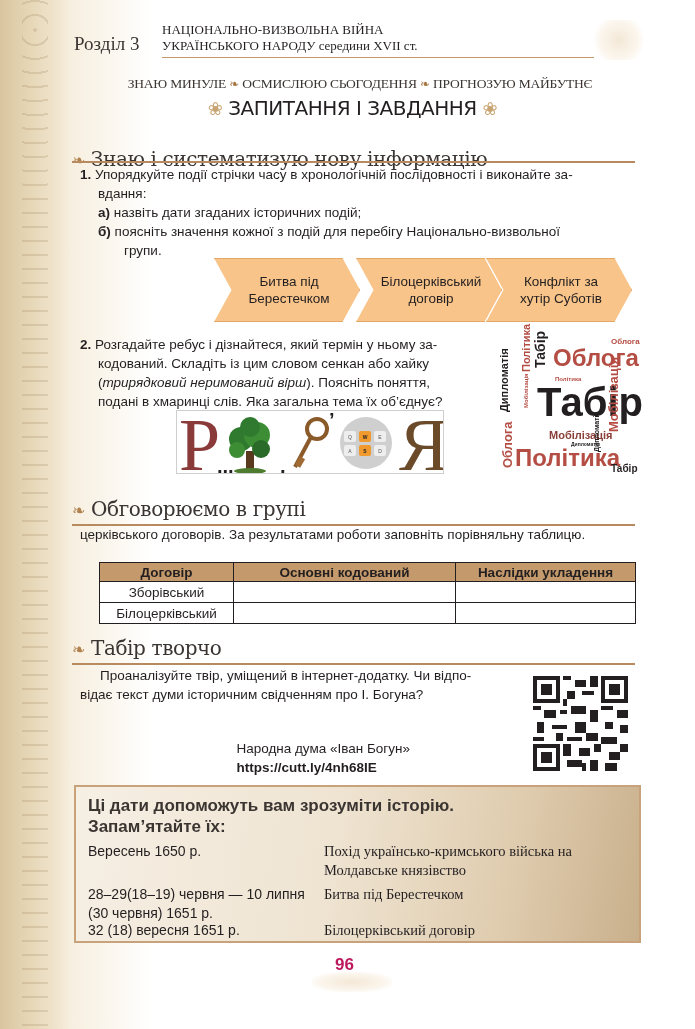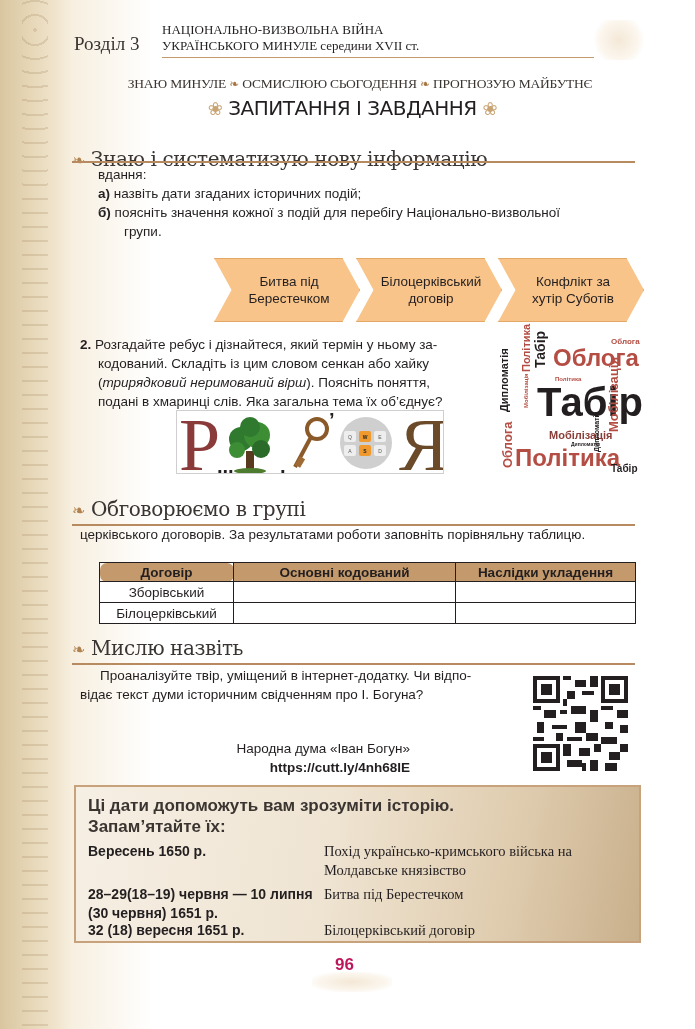--- a/index.html
+++ b/index.html
@@ -76,47 +76,47 @@
   .rot { transform: rotate(-90deg); transform-origin: left top; }
 
   
   .tbl { position: absolute; left: 99px; top: 562px; width: 537px; border-collapse: collapse; font-size: 13.5px; }
   .tbl th { background: #c49a6c; border: 1.5px solid #231f20; font-weight: bold; height: 19px; font-size: 13.5px; }
   .tbl td { border: 1.5px solid #231f20; height: 21px; text-align: center; background: #fff; }
 
   
   .qr { position: absolute; left: 533px; top: 676px; width: 95px; height: 95px; background: #fff; }
 
-  .qr-caption { position: absolute; right: 172px; top: 739px; text-align: right; font-size: 13.5px; line-height: 19px; }
+  .qr-caption { position: absolute; right: 172px; top: 739px; text-align: left; font-size: 13.5px; line-height: 19px; }
   .qr-caption .url { font-weight: bold; }
 
   
   .dates-box { position: absolute; left: 74px; top: 785px; width: 567px; height: 158px; border: 2px solid #c8a27a;
     background: linear-gradient(100deg, #f6efe4 0%, #efe4d2 45%, #e0cdb0 75%, #c9b08c 100%); }
   .dates-title { position: absolute; left: 12px; top: 8px; font-weight: bold; font-size: 17px; line-height: 21px; color: #3b3532; }
   .dates-row { position: absolute; left: 12px; font-size: 14px; }
-  .dates-row .d { position: absolute; left: 0; width: 230px; font-weight: bold; line-height: 19px; color: #231f20; }
+  .dates-row .d { position: absolute; left: 0; width: 230px; font-weight: normal; line-height: 19px; color: #231f20; }
   .dates-row .e { position: absolute; left: 236px; width: 300px; font-family: "Liberation Serif", serif; font-size: 14.5px; line-height: 19px; color: #231f20; }
 
   .page-num { position: absolute; left: 335px; top: 955px; font-size: 17px; font-weight: bold; color: #be185d; }
   .page-orn { position: absolute; left: 312px; top: 972px; width: 80px; height: 20px;
     background: radial-gradient(ellipse, #f4e8d6 0%, #fbf6ee 60%, transparent 80%); }
 </style>
 </head>
 <body>
 
 <div class="left-ornament"></div>
 <div class="page-fade"></div>
 
 <div class="content">
 
   <div class="chapter">Розділ 3</div>
   <div class="chapter-title">
     <div>НАЦІОНАЛЬНО-ВИЗВОЛЬНА ВІЙНА</div>
-    <div><span>УКРАЇНСЬКОГО МИНУЛЕ</span> <span class="small">середини XVII ст.</span></div>
+    <div><span>УКРАЇНСЬКОГО НАРОДУ</span> <span class="small">середини XVII ст.</span></div>
   </div>
   <div class="header-rule"></div>
   <div class="header-deco"></div>
 
   <div class="motto">
     <span>ЗНАЮ МИНУЛЕ</span>
     <span class="sep">❧</span>
     <span>ОСМИСЛЮЮ СЬОГОДЕННЯ</span>
     <span class="sep">❧</span>
     <span>ПРОГНОЗУЮ МАЙБУТНЄ</span>
@@ -126,30 +126,31 @@
     <span>ЗАПИТАННЯ І ЗАВДАННЯ</span>
     <span class="flower">❀</span>
   </div>
 
   <div class="sec-head" style="top:147px;">
     <span class="leaf">❧</span><span>Знаю і систематизую нову інформацію</span>
   </div>
   <div class="sec-rule" style="top:161px;"></div>
 
   <div class="para" style="left:80px; top:165px; width:560px;">
+    <div><span class="num">1.</span> <span>Упорядкуйте події стрічки часу в хронологічній послідовності і виконайте за-</span></div>
     <div style="padding-left:18px;">вдання:</div>
     <div style="padding-left:18px;"><span class="sub-label">а)</span> <span>назвіть дати згаданих історичних подій;</span></div>
     <div style="padding-left:18px;"><span class="sub-label">б)</span> <span>поясніть значення кожної з подій для перебігу Національно-визвольної</span></div>
     <div style="padding-left:44px;">групи.</div>
   </div>
 
   <div class="chev-row">
     <div class="chev" style="left:142px;">Битва під Берестечком</div>
     <div class="chev" style="left:284px;">Білоцерківський договір</div>
-    <div class="chev" style="left:426px;">Конфлікт за хутір Суботів</div>
+    <div class="chev" style="left:414px;">Конфлікт за хутір Суботів</div>
   </div>
 
   <div class="para" style="left:80px; top:335px; width:400px; text-align:justify;">
     <div><span class="num">2.</span> <span>Розгадайте ребус і дізнайтеся, який термін у ньому за-</span></div>
     <div style="padding-left:18px;">кодований. Складіть із цим словом сенкан або хайку</div>
     <div style="padding-left:18px;"><span>(</span><span class="italic">трирядковий неримований вірш</span><span>). Поясніть поняття,</span></div>
     <div style="padding-left:18px;">подані в хмаринці слів. Яка загальна тема їх об’єднує?</div>
   </div>
 
   <div class="rebus">
@@ -212,41 +213,41 @@
     <span class="leaf">❧</span><span>Обговорюємо в групі</span>
   </div>
   <div class="sec-rule" style="top:524px;"></div>
   <div class="para" style="left:80px; top:525px; width:555px;">
     <div>церківського договорів. За результатами роботи заповніть порівняльну таблицю.</div>
   </div>
 
   <table class="tbl">
     <thead>
       <tr>
-        <th style="width:134px;border-radius:7px;">Договір</th>
+        <th style="width:134px;">Договір</th>
         <th style="width:222px;">Основні кодований</th>
         <th>Наслідки укладення</th>
       </tr>
     </thead>
     <tbody>
       <tr>
         <td>Зборівський</td>
         <td></td>
         <td></td>
       </tr>
       <tr>
         <td>Білоцерківський</td>
         <td></td>
         <td></td>
       </tr>
     </tbody>
   </table>
 
   <div class="sec-head" style="top:636px;">
-    <span class="leaf">❧</span><span>Мислю назвіть</span>
+    <span class="leaf">❧</span><span>Табір творчо</span>
   </div>
   <div class="sec-rule" style="top:663px;"></div>
   <div class="para" style="left:80px; top:666px; width:445px;">
     <div style="padding-left:20px;">Проаналізуйте твір, уміщений в інтернет-додатку. Чи відпо-</div>
     <div>відає текст думи історичним свідченням про І. Богуна?</div>
   </div>
 
   <svg class="qr" viewBox="0 0 25 25" shape-rendering="crispEdges">
     <rect width="25" height="25" fill="#fff"></rect>
     <g fill="#231f20">

